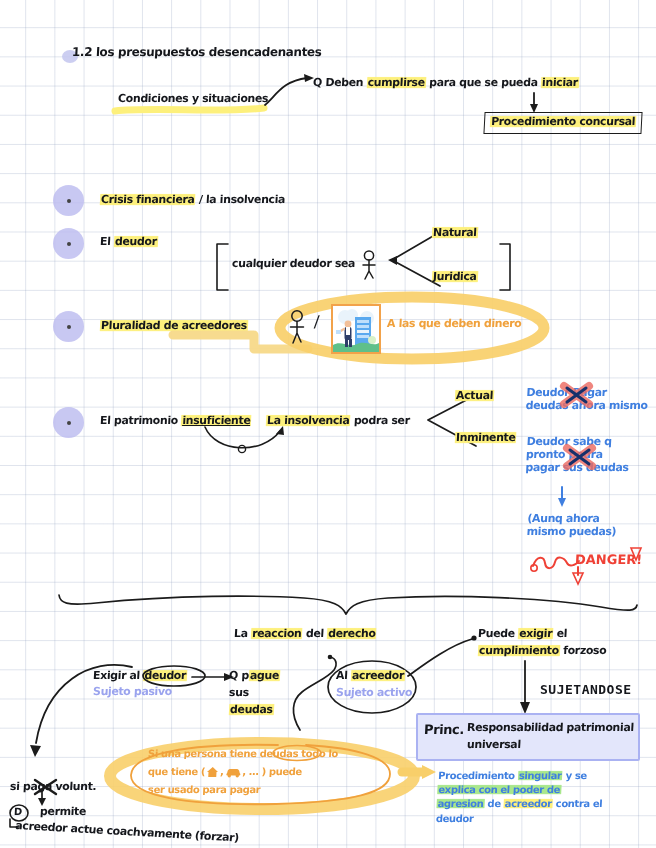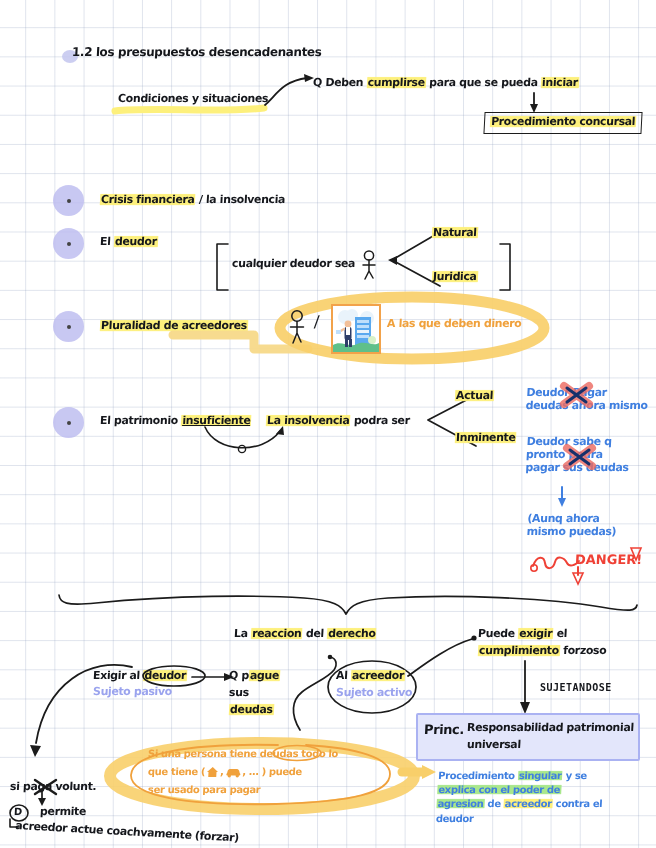--- a/index.html
+++ b/index.html
@@ -29,21 +29,21 @@
     line-height:1.18;
     font-size:11px;
     transform:skewX(-3deg);
   }
   .hw.blue{color:#3f7fe0;font-weight:bold;}
   .hw.violet{color:#9aa3ee;}
   .hw.orange{color:#f0a13c;}
   .hw.red{color:#ef4136;}
   .hw.thin{font-weight:normal;}
   .hw.sm{font-size:10px;}
-  .hw.xs{font-size:10px;}
+  .hw.xs{font-size:13px;}
   .hw.lg{font-size:12px;}
 
   
   .hl{
     background:linear-gradient(to bottom, rgba(255,241,118,.05) 4%, #fdf07c 12%, #fdf07c 88%, rgba(255,241,118,.15) 96%);
     border-radius:1px;
     padding:0 1px;
     box-decoration-break:clone;
     -webkit-box-decoration-break:clone;
   }

